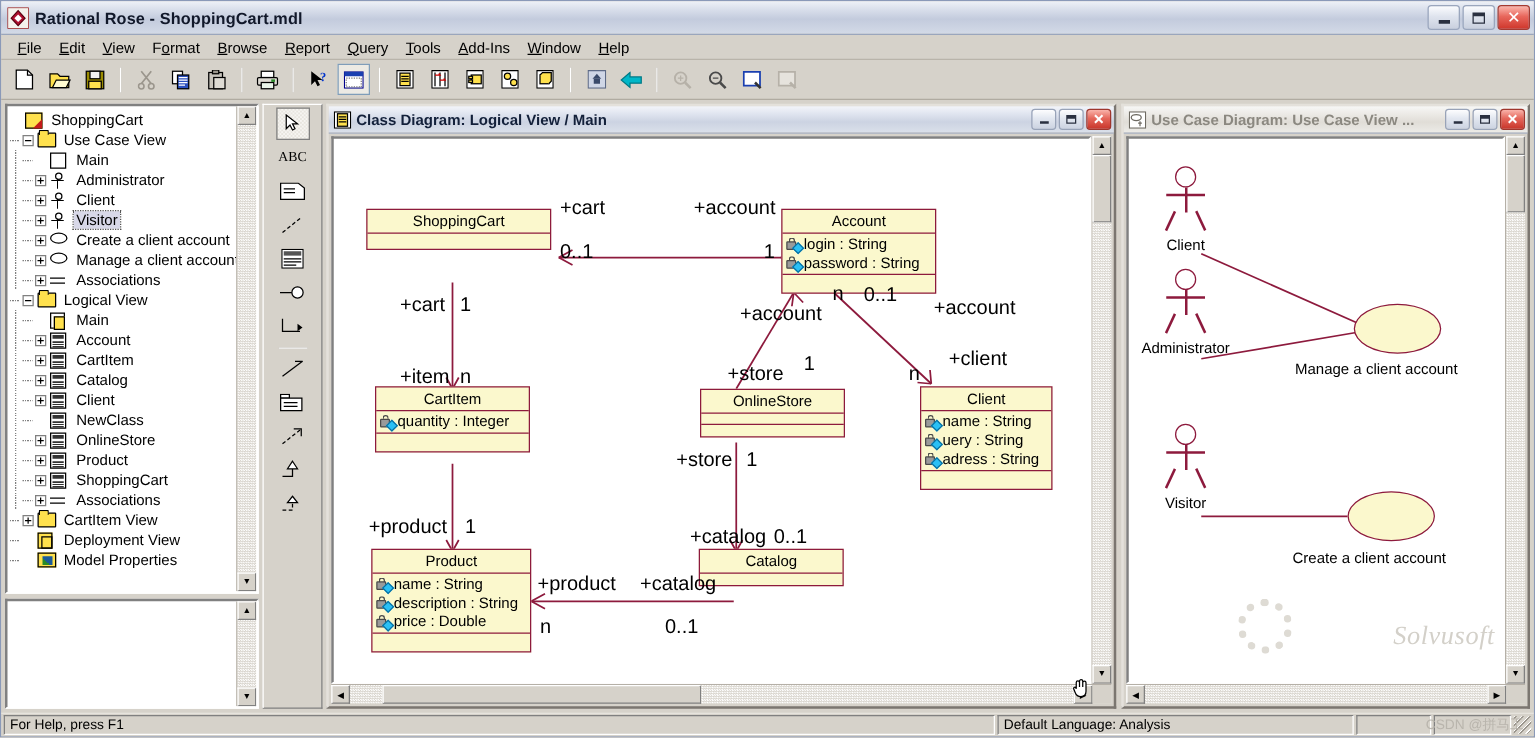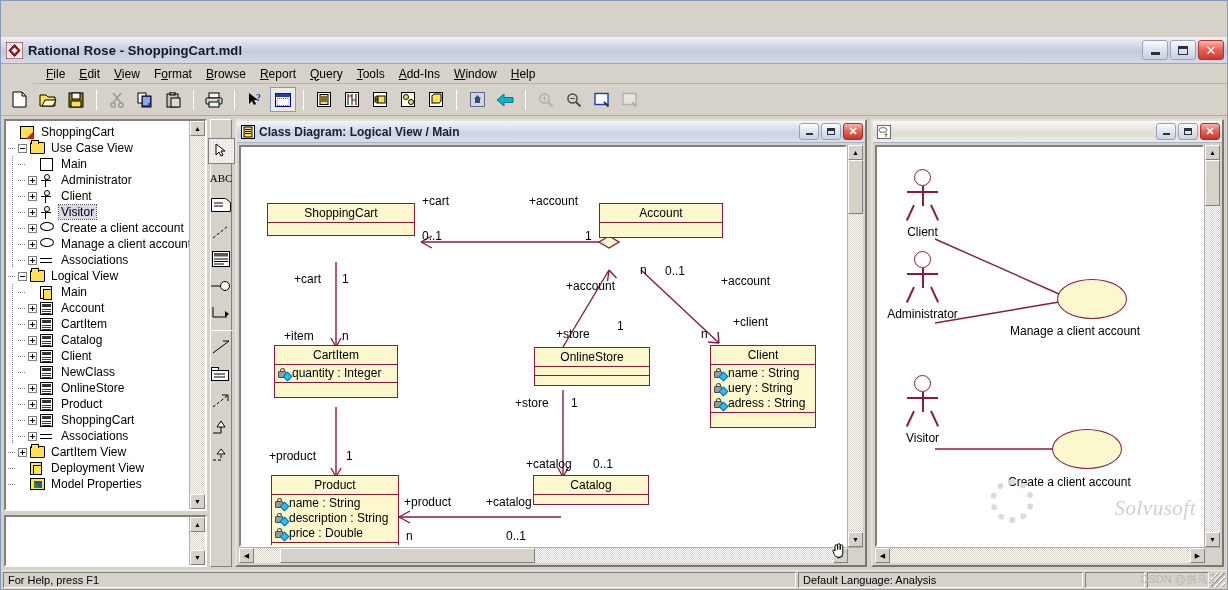--- a/index.html
+++ b/index.html
@@ -20,21 +20,20 @@
     display:flex; flex-direction:column;
   }
   
   #titlebar {
     height:27px;
     background:linear-gradient(to bottom,#eef1f7 0%,#d7ddea 28%,#c3cbdd 55%,#d3dae7 100%);
     border-bottom:1px solid #9aa6bd;
     display:flex; align-items:center;
     padding:0 3px 0 5px;
     position:relative;
-    margin-top:36px;
   }
   #titlebar .app-icon {
     width:17px; height:17px; margin-right:5px;
     position:relative; flex:0 0 auto;
   }
   #titlebar .title-text {
     font-weight:bold; font-size:13px; color:#11182a;
     letter-spacing:.1px; white-space:nowrap;
   }
   .winbtns { margin-left:auto; display:flex; gap:2px; }
@@ -50,21 +49,21 @@
     border-color:#a43a31; color:#fff; font-weight:bold;
   }
   .wb .glyph-min { width:9px; height:3px; background:#2a3040; margin-top:6px; }
   .wb .glyph-max { width:10px; height:9px; border:1.5px solid #2a3040; border-top-width:3px; }
   .wb .glyph-x { font-size:13px; line-height:1; font-family:"DejaVu Sans", sans-serif; }
 
   
   #menubar {
     height:20px; background:#d6d2ca;
     border-bottom:1px solid #b9b4aa;
-    display:flex; align-items:center; padding-left:6px;margin-left:32px;
+    display:flex; align-items:center; padding-left:6px;
   }
   #menubar .mi {
     padding:2px 7px; font-size:12px; color:#000; cursor:default; white-space:nowrap;
   }
   #menubar .mi u { text-decoration:underline; }
 
   
   #toolbar {
     height:32px; background:#d6d2ca;
     border-bottom:1px solid #b0aba1;
@@ -158,24 +157,24 @@
   .ic-assoc::before{top:4px;}
   .ic-assoc::after{top:8px;}
   .ic-deploy{width:12px;height:13px;background:#ffe14d;border:1px solid #000;position:relative;}
   .ic-deploy::before{content:"";position:absolute;left:2px;top:2px;width:7px;height:8px;border:1px solid #000;}
   .ic-props{width:15px;height:12px;background:#ffe14d;border:1px solid #000;position:relative;}
   .ic-props::after{content:"";position:absolute;left:3px;top:2px;width:8px;height:7px;
              background:linear-gradient(45deg,#2a8a2a 40%,#1a5a9a 40%);}
 
   
   #palette {
-    width:22px; flex:0 0 auto; margin-right:3px;
+    width:48px; flex:0 0 auto; margin-right:3px;
     background:#d6d2ca;
     border:1px solid; border-color:#fff #808080 #808080 #fff;
-    padding:18px 1px; display:flex; flex-direction:column; align-items:center; gap:1px;
+    padding:2px 1px; display:flex; flex-direction:column; align-items:center; gap:1px;
   }
   .pt {
     width:27px; height:26px; display:flex; align-items:center; justify-content:center;
     cursor:default; position:relative;
   }
   .pt.sel { border:1px solid #808080; background:
       repeating-conic-gradient(#e8e5df 0 25%, #f6f5f2 0 50%) 0 0/3px 3px; }
   .psep { width:23px; height:1px; background:#9b968d; margin:3px 0 2px; border-bottom:1px solid #fff; }
 
   
@@ -250,21 +249,21 @@
   .lockicon .body { position:absolute; left:0; top:3px; width:8px; height:7px; background:#9a9a9a;
      border:1px solid #4a4a4a; border-radius:1px; }
   .lockicon .shack { position:absolute; left:2px; top:0px; width:5px; height:4px;
      border:1px solid #4a4a4a; border-bottom:none; border-radius:3px 3px 0 0; }
   .lockicon .dia { position:absolute; right:0; bottom:0; width:7px; height:7px; background:#29c0f5;
      border:1px solid #0a6fa0; transform:rotate(45deg); }
   .opicon {
     width:11px; height:11px; margin-right:2px; flex:0 0 auto;
     background:#d800d8; border:1px solid #6d006d; transform:rotate(45deg) scale(.72);
   }
-  .elabel { position:absolute; font-size:12px; color:#000; white-space:nowrap; background:transparent; }
+  .elabel { position:absolute; font-size:16px; color:#000; white-space:nowrap; background:transparent; }
 
   
   .actor { position:absolute; }
   .actor .head { position:absolute; left:9px; top:0; width:17px; height:17px;
       border:1.5px solid #8d1a3d; border-radius:50%; }
   .actor .trunk { position:absolute; left:17px; top:17px; width:1.5px; height:20px; background:#8d1a3d; }
   .actor .arms { position:absolute; left:2px; top:22px; width:31px; height:1.5px; background:#8d1a3d; }
   .actor .leg1 { position:absolute; left:8px; top:36px; width:1.5px; height:17px; background:#8d1a3d;
       transform-origin:top center; transform:rotate(25deg); }
   .actor .leg2 { position:absolute; left:25px; top:36px; width:1.5px; height:17px; background:#8d1a3d;
@@ -840,20 +839,38 @@
                     </g>
                   </svg>
 
                   <div class="umlbox" style="left:26px;top:56px;width:148px;">
                     <div class="uname">ShoppingCart</div>
                     <div class="usec" style="height:12px"></div>
                   </div>
 
                   <div class="umlbox" style="left:358px;top:56px;width:124px;">
                     <div class="uname">Account</div>
+                    <div class="usec">
+                      <div class="row">
+                        <span class="lockicon">
+                            <span class="body"></span>
+                            <span class="shack"></span>
+                            <span class="dia"></span>
+                          </span>
+                        <span>login : String</span>
+                      </div>
+                      <div class="row">
+                        <span class="lockicon">
+                            <span class="body"></span>
+                            <span class="shack"></span>
+                            <span class="dia"></span>
+                          </span>
+                        <span>password : String</span>
+                      </div>
+                    </div>
                     <div class="usec" style="height:14px"></div>
                   </div>
 
                   <div class="umlbox" style="left:33px;top:198px;width:124px;">
                     <div class="uname">CartItem</div>
                     <div class="usec">
                       <div class="row">
                         <span class="lockicon">
                             <span class="body"></span>
                             <span class="shack"></span>
@@ -938,21 +955,21 @@
                     <div class="usec" style="height:9px"></div>
                   </div>
 
                   <div class="elabel" style="left:181px;top:47px;">+cart</div>
                   <div class="elabel" style="left:181px;top:82px;">0..1</div>
                   <div class="elabel" style="left:288px;top:47px;">+account</div>
                   <div class="elabel" style="left:344px;top:82px;">1</div>
 
                   <div class="elabel" style="left:53px;top:125px;">+cart</div>
                   <div class="elabel" style="left:101px;top:125px;">1</div>
-                  <div class="elabel" style="left:43px;top:182px;">+item</div>
+                  <div class="elabel" style="left:53px;top:182px;">+item</div>
                   <div class="elabel" style="left:101px;top:182px;">n</div>
 
                   <div class="elabel" style="left:325px;top:132px;">+account</div>
                   <div class="elabel" style="left:399px;top:116px;">n</div>
                   <div class="elabel" style="left:424px;top:117px;">0..1</div>
                   <div class="elabel" style="left:480px;top:127px;">+account</div>
 
                   <div class="elabel" style="left:315px;top:180px;">+store</div>
                   <div class="elabel" style="left:376px;top:172px;">1</div>
                   <div class="elabel" style="left:492px;top:168px;">+client</div>
@@ -997,20 +1014,21 @@
 
       <div class="mdiwin" style="flex:1;min-width:0;">
         <div class="mdi-title inactive">
           <span class="mt-icon">
             <svg width="14" height="14" viewBox="0 0 14 14">
                 <rect x="0.5" y="0.5" width="13" height="13" fill="#fff" stroke="#6e6a62"></rect>
                 <ellipse cx="6" cy="5" rx="4" ry="2.4" fill="none" stroke="#6e6a62"></ellipse>
                 <path d="M9 8v4M7.5 9.5h3" stroke="#6e6a62"></path>
               </svg>
           </span>
+          <span class="mt-text">Use Case Diagram: Use Case View ...</span>
           <div class="mdi-btns">
             <div class="mb">
                 <span class="g-min"></span>
               </div>
             <div class="mb">
                 <span class="g-max"></span>
               </div>
             <div class="mb close">✕</div>
           </div>
         </div>

